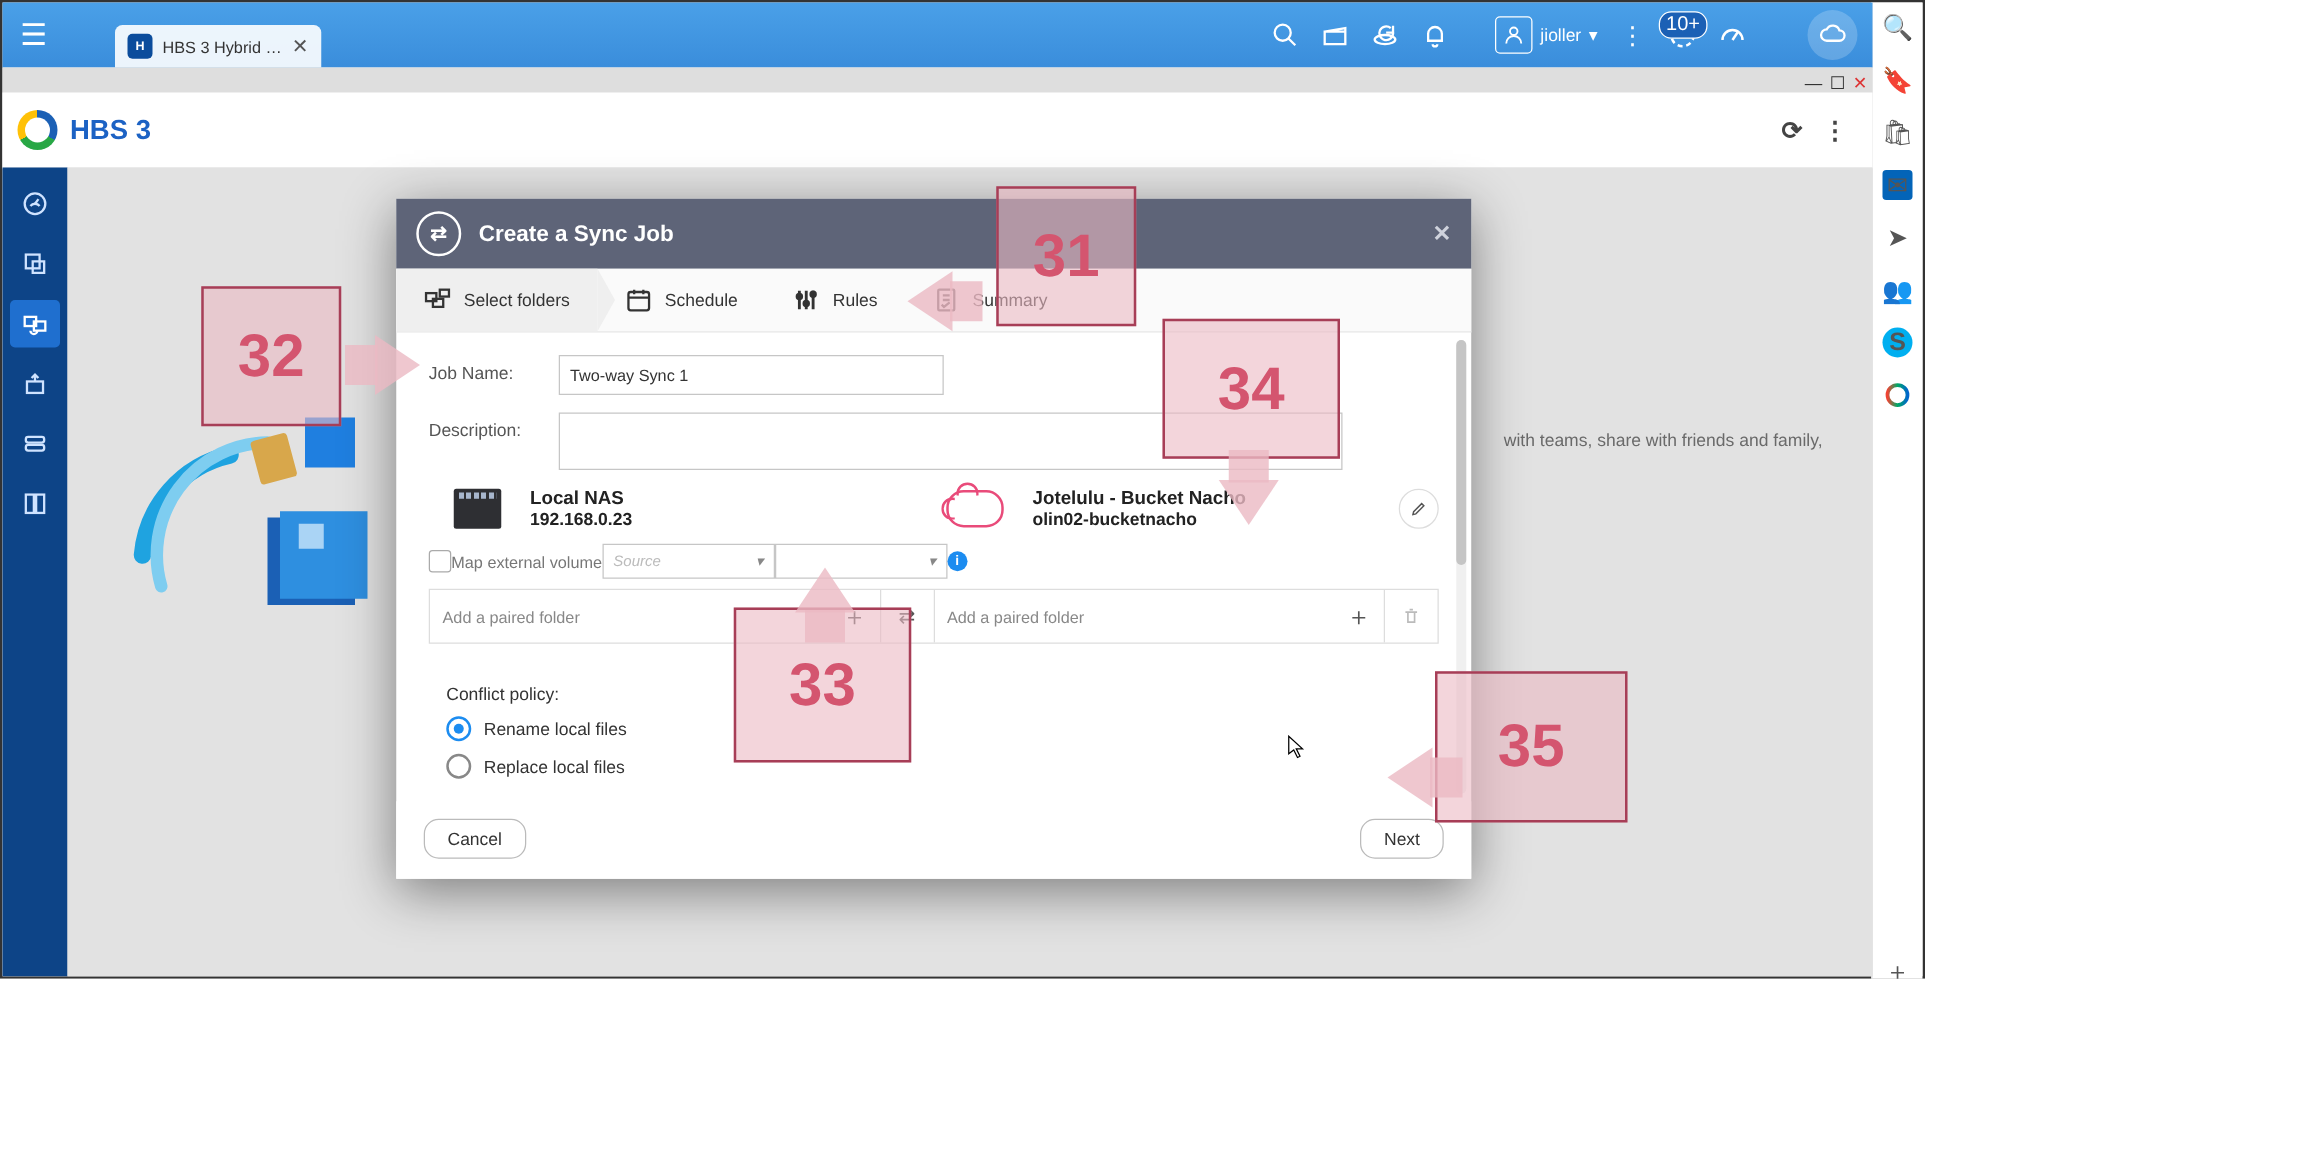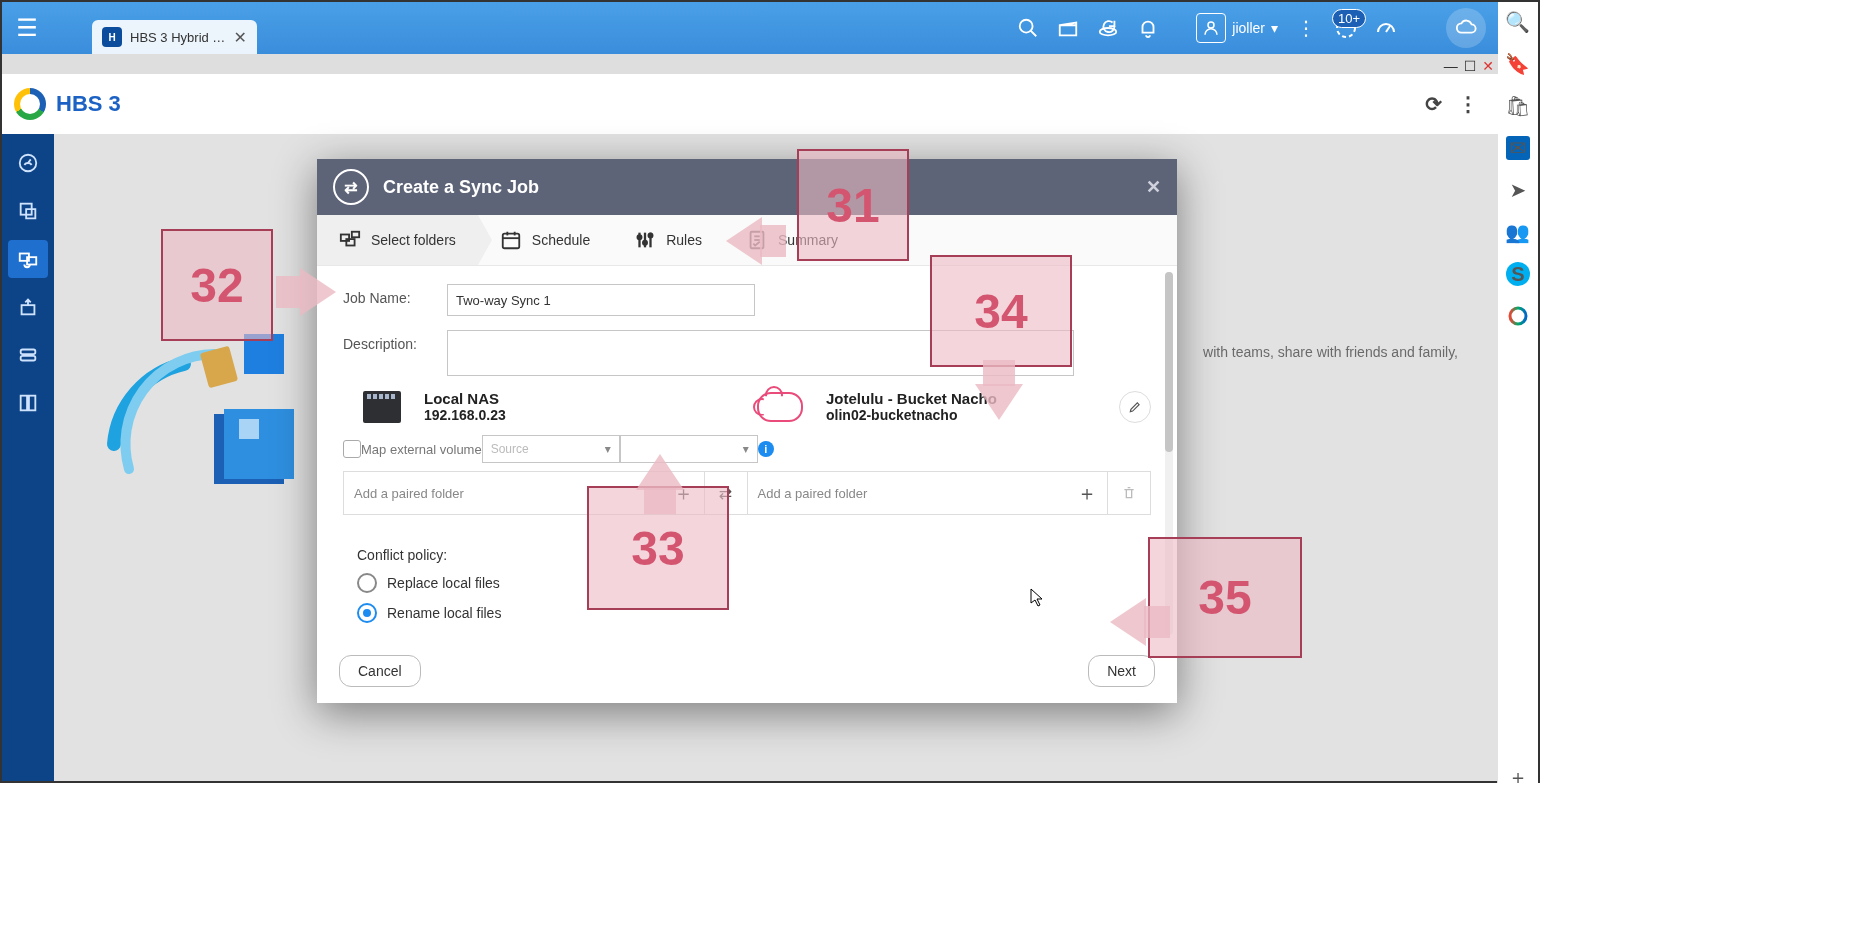--- a/index.html
+++ b/index.html
@@ -31,21 +31,21 @@
   .o365{display:flex;align-items:center;justify-content:center;}
   .sil{color:#8d8e96;}
   
   .topbar{position:absolute;top:0;left:0;right:40px;height:52px;background:linear-gradient(#4aa0e8,#3a8ddb);display:flex;align-items:center;color:#fff;}
   .hamburger{width:50px;height:52px;display:flex;align-items:center;justify-content:center;font-size:24px;color:#fff;}
   .tab-pill{margin-left:40px;background:rgba(255,255,255,.9);color:#333;height:34px;border-radius:6px 6px 0 0;display:flex;align-items:center;padding:0 10px;font-size:13px;gap:8px;margin-top:18px;}
   .tab-logo{width:20px;height:20px;border-radius:4px;background:#0b4c9c;color:#fff;font-size:10px;display:flex;align-items:center;justify-content:center;font-weight:bold;}
   .tab-close{font-size:16px;color:#555;cursor:pointer;}
   .topbar-spacer{flex:1;}
   .top-icn{width:40px;height:40px;display:flex;align-items:center;justify-content:center;color:#fff;font-size:20px;cursor:pointer;position:relative;}
-  .top-icn .badge{position:absolute;top:1px;right:0;background:#1b60b5;color:#fff;border-radius:10px;font-size:13px;padding:1px 5px;border:1px solid #fff;text-align:right;}
+  .top-icn .badge{position:absolute;top:1px;right:0;background:#1b60b5;color:#fff;border-radius:10px;font-size:16px;padding:1px 5px;border:1px solid #fff;text-align:right;}
   .user-chip{display:flex;align-items:center;gap:6px;color:#fff;font-size:14px;margin:0 8px;cursor:pointer;}
   .user-avatar{width:28px;height:28px;border:1.5px solid #fff;border-radius:4px;display:flex;align-items:center;justify-content:center;}
   
   .app-area{position:absolute;top:52px;left:0;right:40px;bottom:0;background:#dedede;}
   .win-controls{position:absolute;top:4px;right:4px;display:flex;gap:6px;font-size:14px;color:#333;}
   .win-controls span{cursor:pointer;}
   .win-controls .x{color:#d33;}
   
   .hbs-hdr{position:absolute;top:20px;left:0;right:0;height:60px;background:#fff;display:flex;align-items:center;padding-left:12px;font-size:22px;font-weight:bold;color:var(--hbs-blue);gap:10px;border-bottom:1px solid #e5e5e5;}
   .hbs-logo-sw{width:32px;height:32px;border-radius:50%;background:conic-gradient(#1b60b5 0 120deg,#28a745 120deg 240deg,#ffc107 240deg 360deg);display:flex;align-items:center;justify-content:center;color:#fff;font-size:10px;position:relative;}
@@ -86,21 +86,21 @@
   .ep .cloud-ic{width:42px;height:26px;border:2.5px solid #e94b7a;border-radius:14px;position:relative;}
   .ep .cloud-ic::before,.ep .cloud-ic::after{content:"";position:absolute;border:2.5px solid #e94b7a;border-radius:50%;}
   .ep .cloud-ic::before{width:14px;height:14px;left:-6px;top:4px;clip-path:polygon(0 0,60% 0,60% 100%,0 100%);}
   .ep .cloud-ic::after{width:14px;height:14px;left:6px;top:-8px;clip-path:polygon(0 0,100% 0,100% 60%,0 60%);}
   .ep .ttl{font-weight:bold;font-size:15px;color:#222;}
   .ep .sub{font-weight:bold;font-size:14px;color:#222;}
   .ep .edit-btn{margin-left:auto;width:30px;height:30px;border:1px solid #ddd;border-radius:50%;display:flex;align-items:center;justify-content:center;color:#555;cursor:pointer;font-size:14px;}
   
   .maprow{display:flex;align-items:center;font-size:13px;color:#777;margin-bottom:8px;}
   .chk{width:16px;height:16px;border:1.5px solid #aaa;border-radius:3px;background:#fff;}
-  .sel{height:26px;border:1px solid var(--border);background:#fff;width:120px;display:flex;align-items:center;justify-content:space-between;padding:0 8px;font-size:12px;color:#bbb;}
+  .sel{height:26px;border:1px solid var(--border);background:#fff;width:120px;display:flex;align-items:center;justify-content:space-between;padding:0 8px;font-size:12px;color:#bbb;font-style:italic;}
   .sel .car{color:#888;}
   .info{width:16px;height:16px;border-radius:50%;background:#1c8cf0;color:#fff;font-size:11px;display:flex;align-items:center;justify-content:center;font-weight:bold;}
   
   .pair-row{display:flex;border:1px solid #ddd;height:42px;}
   .pair-cell{flex:1;display:flex;align-items:center;padding:0 10px;color:#888;font-size:13px;border-right:1px solid #ddd;position:relative;}
   .pair-cell .plus{margin-left:auto;font-size:20px;color:#555;cursor:pointer;}
   .pair-swap{width:42px;display:flex;align-items:center;justify-content:center;border-right:1px solid #ddd;color:#555;cursor:pointer;font-size:16px;}
   .pair-trash{width:42px;display:flex;align-items:center;justify-content:center;color:#bbb;font-size:16px;}
   
   .conflict{background:#fff;margin-top:20px;padding:12px 14px 4px;}
@@ -400,26 +400,26 @@
           <div class="pair-trash">
             <svg width="16" height="16" viewBox="0 0 24 24" fill="none" stroke="#bbb" stroke-width="2">
                 <path d="M5 7 L19 7 M8 7 L8 19 L16 19 L16 7 M10 4 L14 4"></path>
               </svg>
           </div>
         </div>
 
         <div class="conflict">
           <div class="head">Conflict policy:</div>
           <div class="radio-row">
+            <div class="radio checked"></div>
+            <span>Rename local files</span>
+          </div>
+          <div class="radio-row">
             <div class="radio un"></div>
             <span>Replace local files</span>
-          </div>
-          <div class="radio-row">
-            <div class="radio checked"></div>
-            <span>Rename local files</span>
           </div>
         </div>
       </div>
 
       <div class="modal-ftr">
         <div class="btn">Cancel</div>
         <div class="btn next">Next</div>
       </div>
     </div>
 

